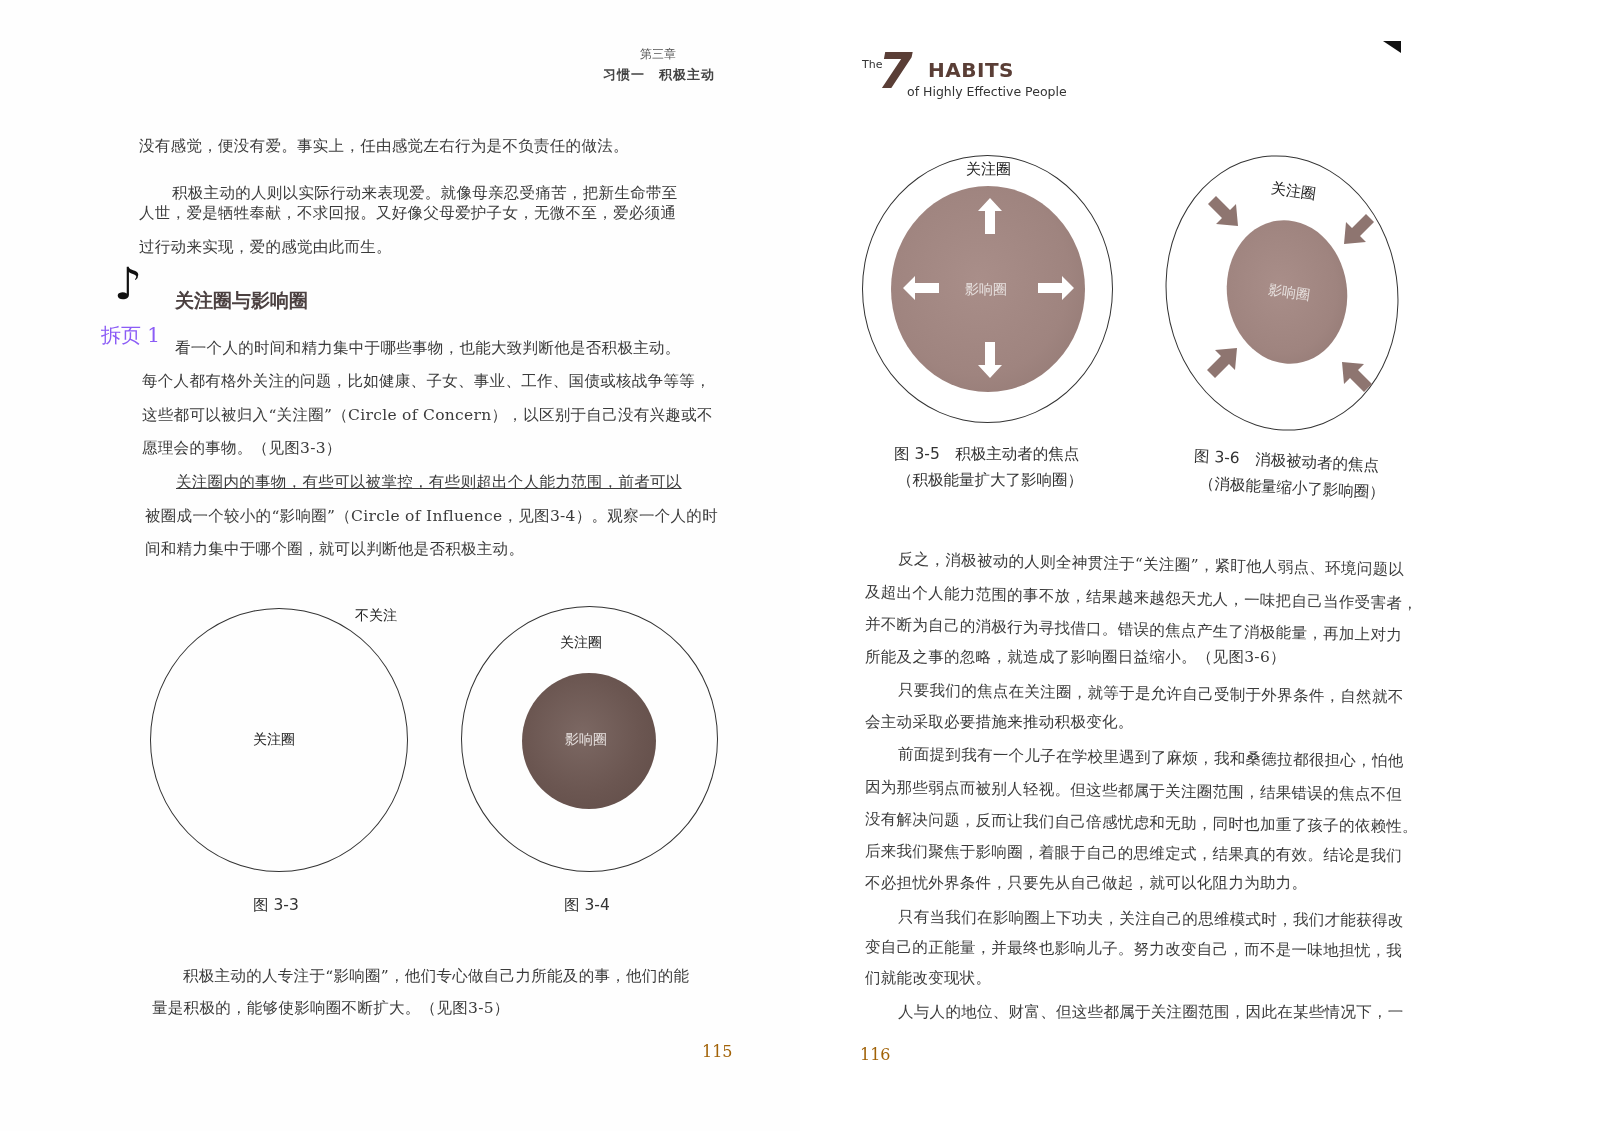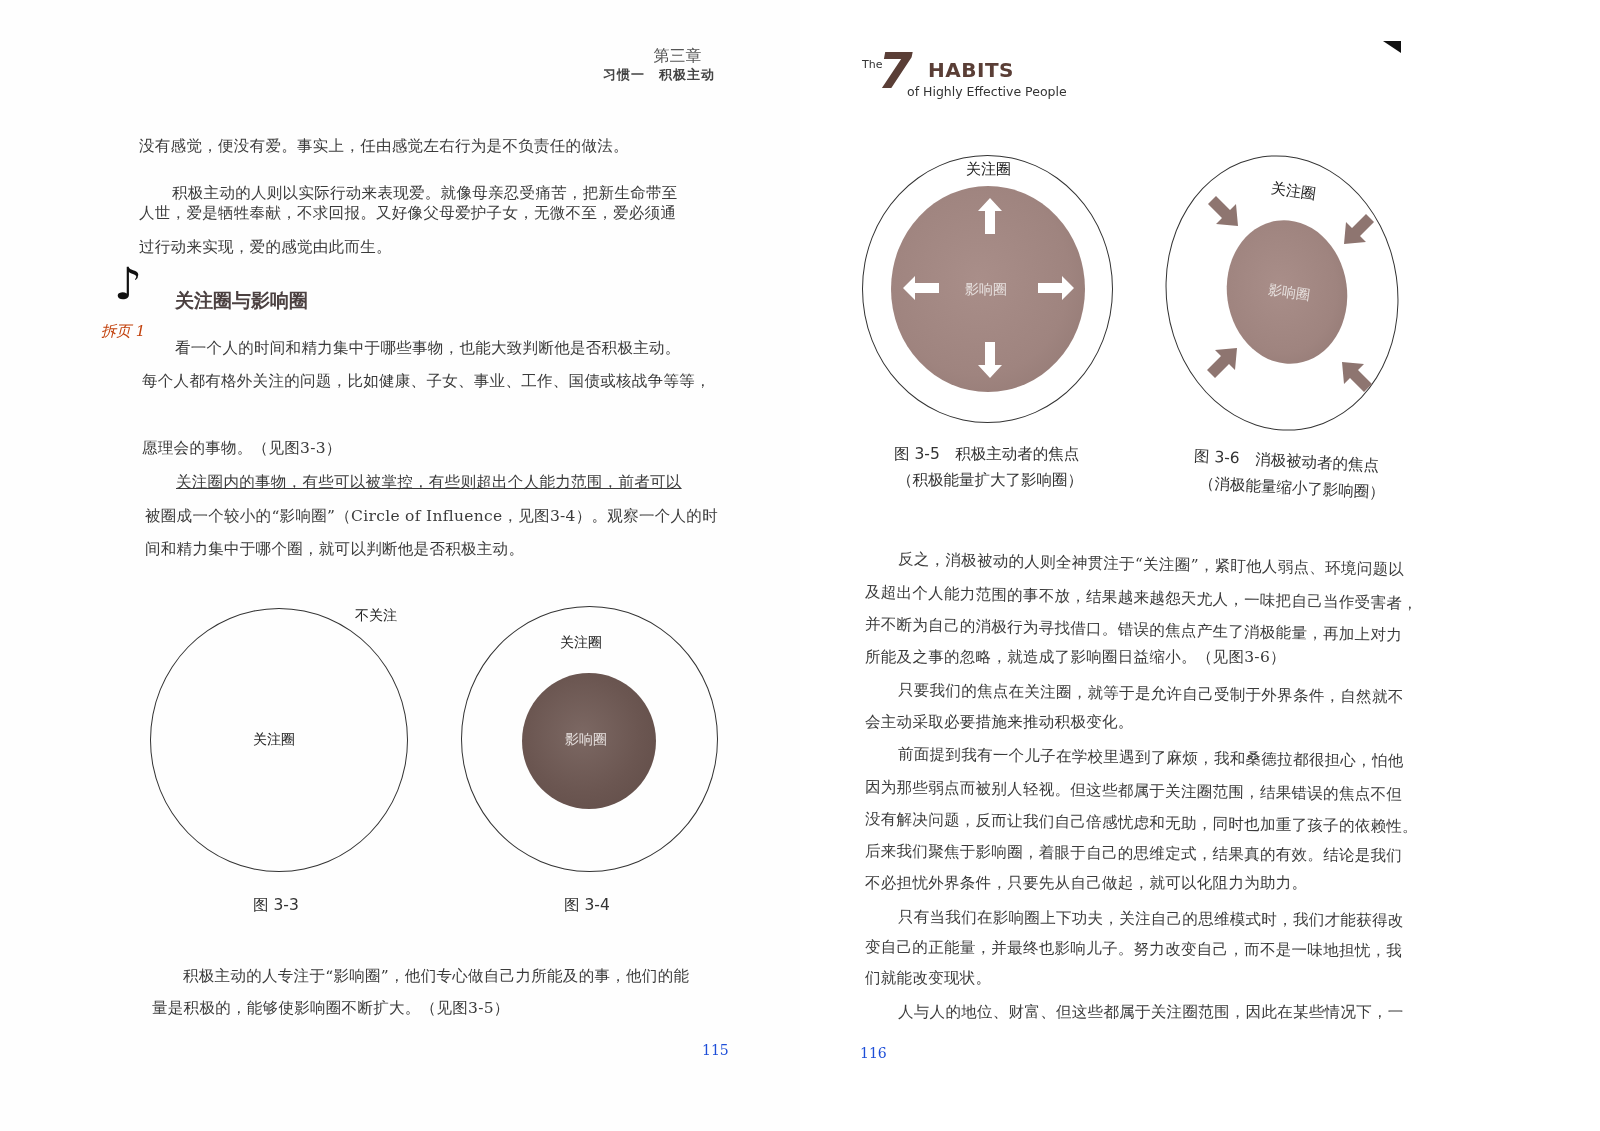--- a/index.html
+++ b/index.html
@@ -5,51 +5,51 @@
     html, body { margin: 0; padding: 0; }
     body {
       width: 1600px; height: 1131px; position: relative; overflow: hidden;
       background: #ffffff;
       font-family: "DejaVu Serif", "Liberation Serif", serif;
       color: #3a3a3a;
     }
     .page { position: absolute; top: 0; height: 1131px; }
     .page-left { left: 0; width: 800px; background: #fefefe; }
     .page-right { left: 800px; width: 800px; background: #fdfdfe; }
-    .rh-chapter { position: absolute; top: 46px; left: 640px; width: 75px; text-align: center; font-size: 16px; color: #555; }
+    .rh-chapter { position: absolute; top: 46px; left: 640px; width: 75px; text-align: left; font-size: 12px; color: #555; }
     .rh-habit { position: absolute; top: 66px; left: 560px; width: 155px; text-align: right; font-size: 13px; font-weight: bold; color: #444; letter-spacing: 1px; }
     .para-line {
       position: absolute; white-space: nowrap; font-size: 15.5px; color: #3b3b3b;
       letter-spacing: 0.3px;
     }
     .section-title {
       position: absolute; left: 175px; top: 288px; font-size: 19px; font-weight: bold;
       font-family: "DejaVu Sans", sans-serif; color: #4b4040;
     }
     .note-icon { position: absolute; left: 114px; top: 262px; font-size: 44px; color: #111; line-height: 1; }
-    .page-tab { position: absolute; left: 101px; top: 322px; font-size: 15px; color: #c2410c; font-style: italic; }
+    .page-tab { position: absolute; left: 101px; top: 322px; font-size: 20px; color: #8b5cf6; }
     .fig-label {
       position: absolute; font-family: "DejaVu Sans", sans-serif; font-size: 14px; color: #222;
       white-space: nowrap;
     }
     .fig-caption {
       position: absolute; font-family: "DejaVu Sans", sans-serif; font-size: 15.5px; color: #333;
       white-space: nowrap;
     }
     .circle-outline { position: absolute; border: 1.5px solid #333; border-radius: 50%; background: transparent; box-sizing: border-box; }
     .circle-fill {
       position: absolute; border-radius: 50%;
       background: radial-gradient(ellipse at 45% 45%, #7c6863 0%, #6b5651 55%, #5f4b46 100%);
     }
     .circle-fill-light {
       position: absolute; border-radius: 50%;
       background: radial-gradient(ellipse at 45% 45%, #a98e89 0%, #9f847f 60%, #8e7570 100%);
     }
     .inner-label { position: absolute; font-family: "DejaVu Sans", sans-serif; font-size: 14px; color: #e8e2e0; white-space: nowrap; }
-    .page-number { position: absolute; font-size: 14px; color: #1d4ed8; }
+    .page-number { position: absolute; font-size: 16px; color: #a16207; }
     .logo-the { position: absolute; left: 862px; top: 58px; font-family: "DejaVu Sans", sans-serif; font-size: 11px; color: #333; }
     .logo-seven { position: absolute; left: 878px; top: 46px; font-family: "DejaVu Sans", sans-serif; font-size: 50px; font-weight: bold; color: #5a3e36; line-height: 1; font-style: italic; }
     .logo-habits { position: absolute; left: 910px; top: 58px; font-family: "DejaVu Sans", sans-serif; font-size: 20px; font-weight: bold; color: #5a3e36; letter-spacing: 0.5px; margin-left: 18px; }
     .logo-sub { position: absolute; left: 907px; top: 84px; font-family: "DejaVu Sans", sans-serif; font-size: 12.5px; color: #333; }
     .corner-fold { position: absolute; left: 1383px; top: 41px; width: 0; height: 0; border-top: 12px solid #111; border-left: 18px solid transparent; }
     .arrow { position: absolute; }
   </style>
 </head>
 <body>
 
@@ -61,20 +61,21 @@
   <div class="para-line" style="left:172px; top:168px;margin-top:15px;">积极主动的人则以实际行动来表现爱。就像母亲忍受痛苦，把新生命带至</div>
   <div class="para-line" style="left:139px; top:203px;">人世，爱是牺牲奉献，不求回报。又好像父母爱护子女，无微不至，爱必须通</div>
   <div class="para-line" style="left:139px; top:237px;">过行动来实现，爱的感觉由此而生。</div>
 
   <div class="note-icon">♪</div>
   <div class="page-tab">拆页 1</div>
   <div class="section-title">关注圈与影响圈</div>
 
   <div class="para-line" style="left:175px; top:338px;">看一个人的时间和精力集中于哪些事物，也能大致判断他是否积极主动。</div>
   <div class="para-line" style="left:142px; top:371px;">每个人都有格外关注的问题，比如健康、子女、事业、工作、国债或核战争等等，</div>
+  <div class="para-line" style="left:142px; top:405px;">这些都可以被归入“关注圈”（Circle of Concern），以区别于自己没有兴趣或不</div>
   <div class="para-line" style="left:142px; top:438px;">愿理会的事物。（见图3-3）</div>
   <div class="para-line" style="left:176px; top:472px;text-decoration:underline;">关注圈内的事物，有些可以被掌控，有些则超出个人能力范围，前者可以</div>
   <div class="para-line" style="left:145px; top:506px;">被圈成一个较小的“影响圈”（Circle of Influence，见图3-4）。观察一个人的时</div>
   <div class="para-line" style="left:145px; top:539px;">间和精力集中于哪个圈，就可以判断他是否积极主动。</div>
 
   <div>
     <div class="circle-outline" style="left:150px; top:608px; width:258px; height:264px;"></div>
     <div class="fig-label" style="left:355px; top:607px;">不关注</div>
     <div class="fig-label" style="left:253px; top:731px;">关注圈</div>
     <div class="fig-caption" style="left:253px; top:895px;">图 3-3</div>

